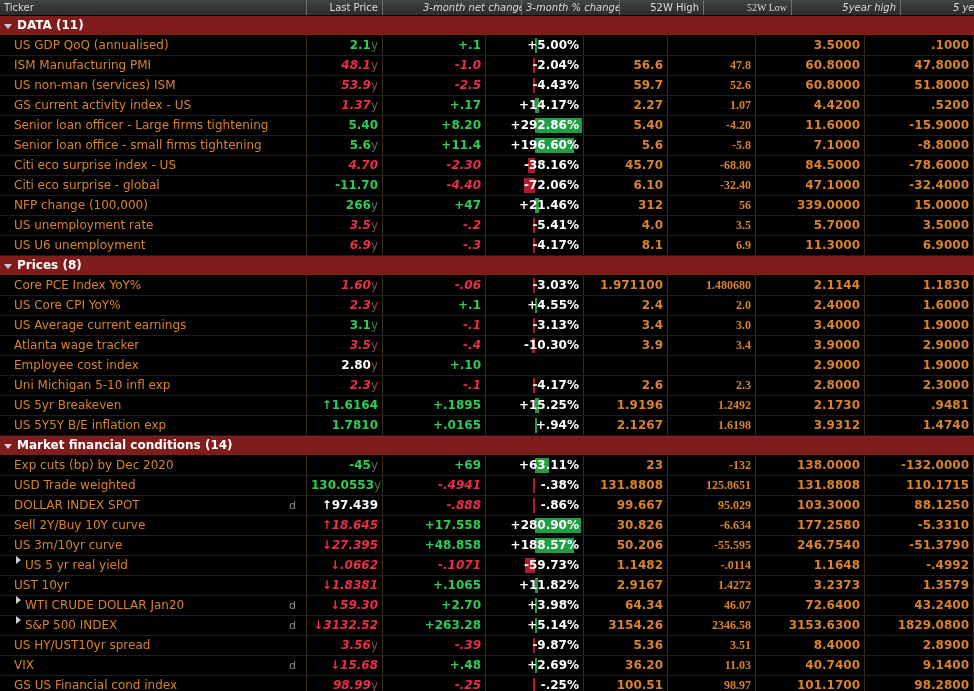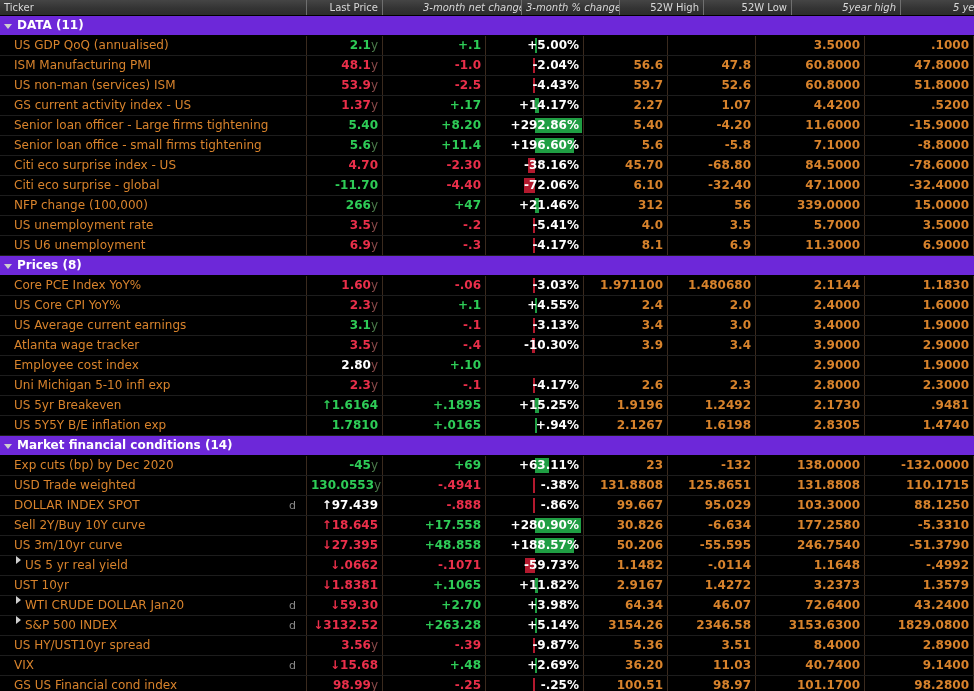--- a/index.html
+++ b/index.html
@@ -29,28 +29,28 @@
   .hdr .cell.ital{font-style:italic;}
   .hdr .cell.r{text-align:right;}
   .hdr .cell.l{text-align:left;}
 
   
   .c-tick{width:307px;flex:0 0 307px;}
   .c-last{width:76px;flex:0 0 76px;}
   .c-net {width:103px;flex:0 0 103px;}
   .c-pct {width:98px;flex:0 0 98px;}
   .c-h52 {width:84px;flex:0 0 84px;}
-  .c-l52 {width:88px;flex:0 0 88px;}
+  .c-l52 {width:88px;flex:0 0 88px;font-family:Liberation Serif, serif;}
   .c-h5  {width:109px;flex:0 0 109px;}
   .c-l5  {width:109px;flex:0 0 109px;}
 
   
   .grp{
     display:flex;height:19px;line-height:19px;flex:0 0 auto;
-    background:#6d28d9;
+    background:#7f1d1d;
     border-bottom:1px solid #000;
   }
   .grp .gtitle{
     font-size:12px;color:#ffffff;font-weight:bold;
     padding-left:4px;white-space:nowrap;
     display:flex;align-items:center;gap:5px;
   }
   .tri-down{
     width:0;height:0;display:inline-block;
     border-left:4px solid transparent;
@@ -86,21 +86,21 @@
   }
   .tickname{padding-left:10px;}
   .tickname.sub{padding-left:0;}
   .dmark{
     margin-left:auto;color:#8a8a8a;font-size:11px;
     font-weight:normal;padding-right:6px;
   }
 
   
   .up{color:#2ecc57;}
-  .dn{color:#ea2f4a;}
+  .dn{color:#ea2f4a;font-style:italic;}
   .wt{color:#ffffff;}
   .og{color:#d8832c;}
   .suffix{color:#4a7a4a;font-weight:normal;}
   .suffix-r{color:#8a4a4a;font-weight:normal;}
   .arrow{font-weight:bold;}
 
   
   .pctwrap{position:relative;height:19px;}
   .bar{
     position:absolute;top:2px;height:15px;
@@ -449,21 +449,21 @@
         <div class="cell num c-last"><span class="up"><span>1.7810</span></span></div>
         <div class="cell num c-net up">+.0165</div>
         <div class="cell num c-pct">
           <div class="pctwrap">
             <div class="bar pos" style="left: 45px; width: 2px;"></div>
             <span class="pctval wt">+.94%</span>
           </div>
         </div>
         <div class="cell num c-h52 og">2.1267</div>
         <div class="cell num c-l52 og">1.6198</div>
-        <div class="cell num c-h5 og">2.8305</div>
+        <div class="cell num c-h5 og">3.9312</div>
         <div class="cell num c-l5 og">1.4740</div>
       </div>
       <div class="grp">
         <div class="gtitle">
           <span class="tri-down"></span>
           <span>Market financial conditions (14)</span>
         </div>
       </div>
       <div class="row">
         <div class="cell tick c-tick">

